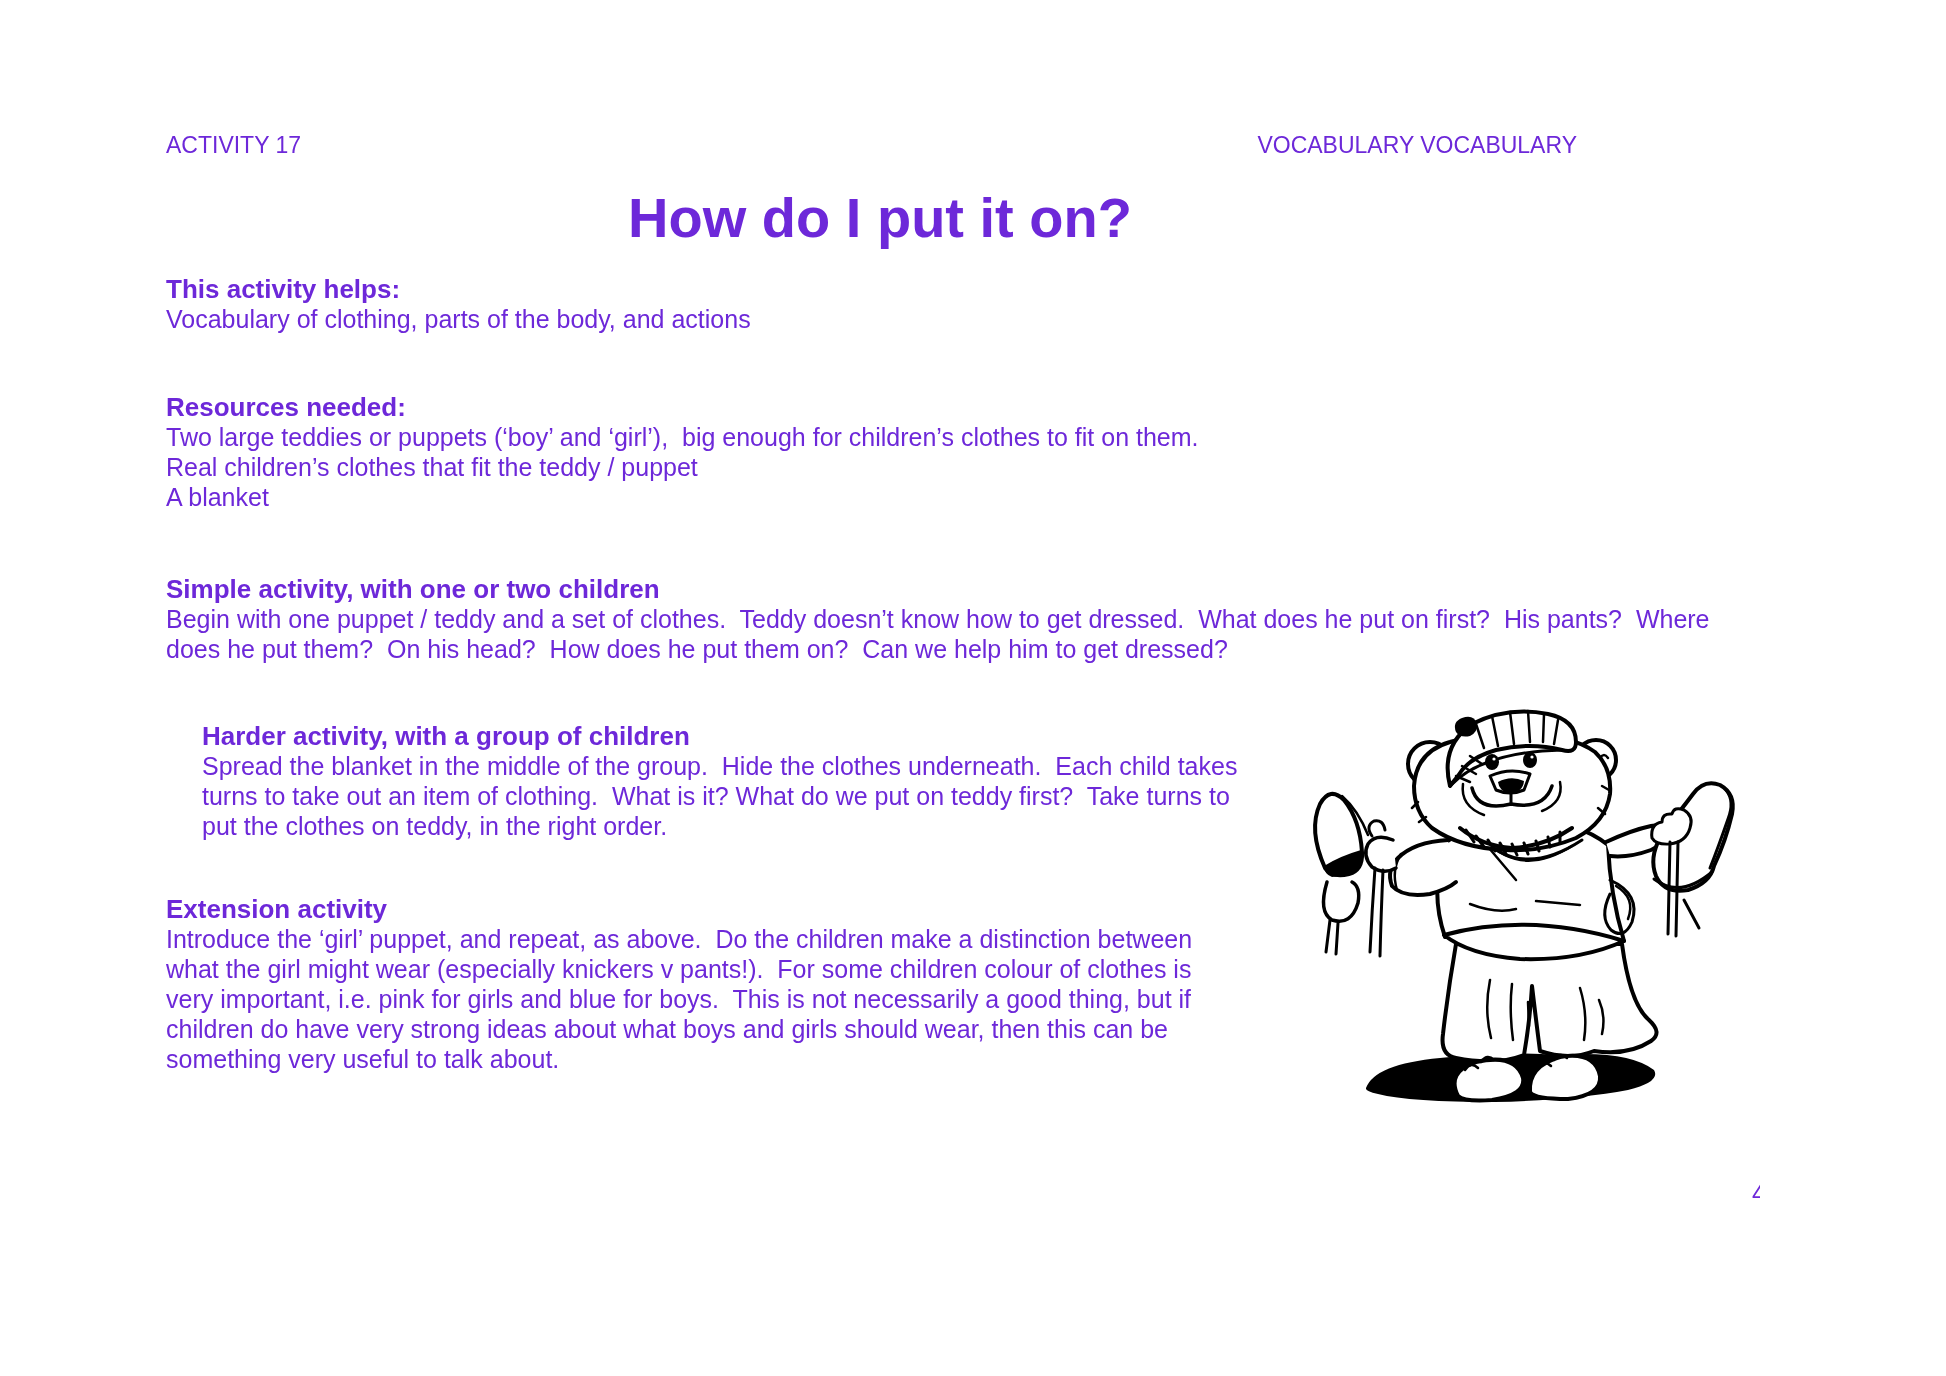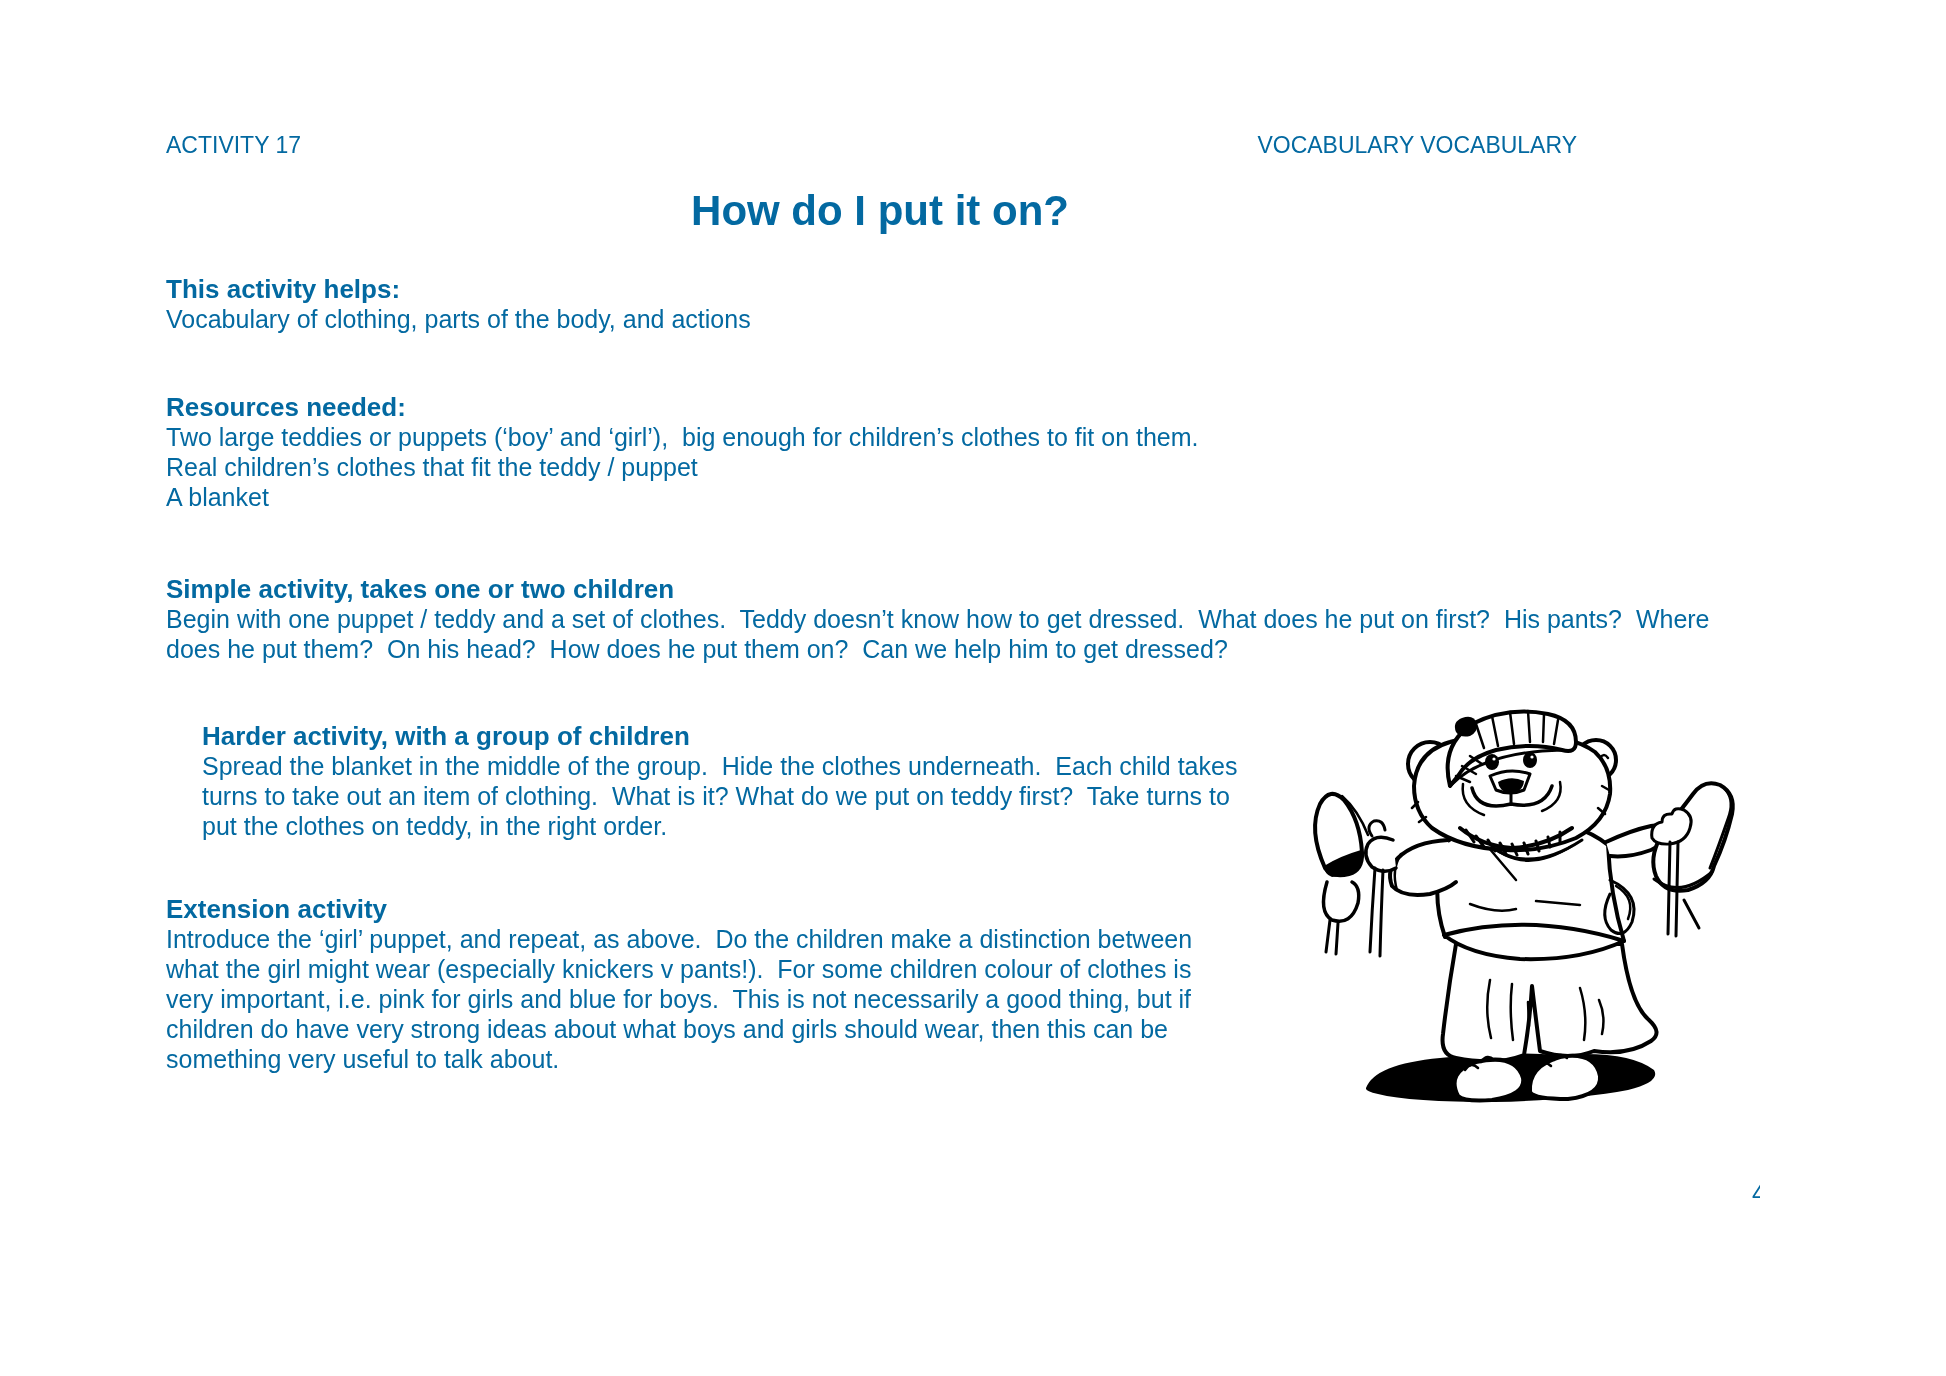--- a/index.html
+++ b/index.html
@@ -1,34 +1,34 @@
 <!DOCTYPE html>
 <html><head>
 <meta charset="utf-8">
 <style>
   html,body{margin:0;padding:0;}
   .page{
     position:relative;
     width:1760px;height:1376px;
     background:#ffffff;
-    color:#0369a1;
+    color:#6d28d9;
     font-family:"Liberation Sans", sans-serif;
     overflow:hidden;
   }
   .hdr{
     position:absolute;top:131px;
     font-size:23px;line-height:28px;
     white-space:pre;
   }
   .hdr-left{left:166px;}
   .hdr-right{right:183px;}
   .title{
     position:absolute;left:0;right:0;top:190px;
     text-align:center;
-    font-size:42px;font-weight:bold;line-height:1;
+    font-size:56px;font-weight:bold;line-height:1;
     white-space:pre;
   }
   .section{position:absolute;left:166px;width:1760px;}
   .sec-helps{top:274px;}
   .sec-resources{top:392px;}
   .sec-simple{top:574px;}
   .sec-harder{top:721px;margin-left:36px;}
   .sec-extension{top:894px;}
   .sec-heading{
     font-size:26px;font-weight:bold;line-height:30px;
@@ -64,21 +64,21 @@
 Real children’s clothes that fit the teddy / puppet
 A blanket</div>
   </div>
 
   <div class="section sec-helps">
     <div class="sec-heading">This activity helps:</div>
     <div class="sec-body">Vocabulary of clothing, parts of the body, and actions</div>
   </div>
 
   <div class="section sec-simple">
-    <div class="sec-heading">Simple activity, takes one or two children</div>
+    <div class="sec-heading">Simple activity, with one or two children</div>
     <div class="sec-body">Begin with one puppet / teddy and a set of clothes.  Teddy doesn’t know how to get dressed.  What does he put on first?  His pants?  Where
 does he put them?  On his head?  How does he put them on?  Can we help him to get dressed?</div>
   </div>
 
   <div class="section sec-harder">
     <div class="sec-heading">Harder activity, with a group of children</div>
     <div class="sec-body">Spread the blanket in the middle of the group.  Hide the clothes underneath.  Each child takes
 turns to take out an item of clothing.  What is it? What do we put on teddy first?  Take turns to
 put the clothes on teddy, in the right order.</div>
   </div>

